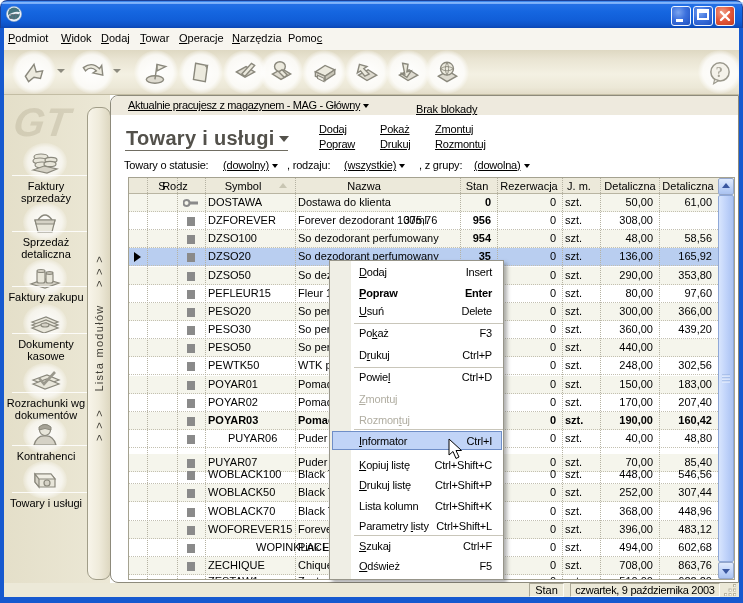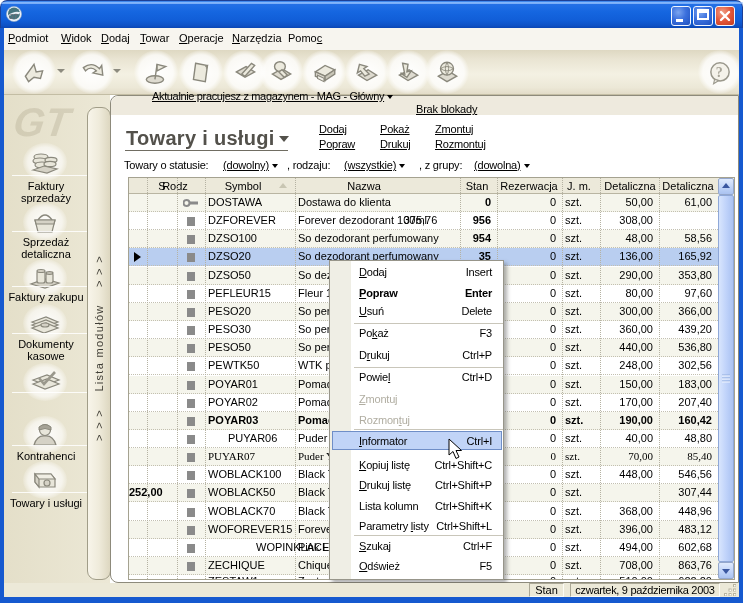--- a/index.html
+++ b/index.html
@@ -212,20 +212,21 @@
     </svg>
 <div class="sbline" style="top:333px;"></div>
 <div class="sbitem" style="left:4px;top:338px;">Dokumenty<br>kasowe</div>
 <div class="sbglow" style="top:363px;"></div>
 <svg class="sbicon" style="top:368px;" width="40" height="28" viewBox="0 0 40 28">
       <path d="M8 12 L22 7 L34 12 L20 17 Z" stroke="#8a887c" stroke-width="1.2" fill="#e8e6da"></path>
       <path d="M8 16 L22 11 L34 16 L20 21 Z" stroke="#8a887c" stroke-width="1.2" fill="#e8e6da"></path>
       <path d="M14 10 L19 16 L30 4" fill="none" stroke="#9a988c" stroke-width="2.6"></path>
     </svg>
 <div class="sbline" style="top:392px;"></div>
+<div class="sbitem" style="left:4px;top:397px;">Rozrachunki wg<br>dokumentów</div>
 <div class="sbglow" style="top:416px;"></div>
 <svg class="sbicon" style="top:421px;" width="40" height="28" viewBox="0 0 40 28">
       <circle cx="20" cy="9" r="5.5" stroke="#8a887c" stroke-width="1.2" fill="#e8e6da"></circle>
       <path d="M14 6 Q20 1 26 6 L26 9 Q20 6 14 9 Z" fill="#a5a296" stroke="#8a887c" stroke-width="1"></path>
       <path d="M9 24 Q12 14 20 15 Q28 14 31 24 Z" stroke="#8a887c" stroke-width="1.2" fill="#d5d2c6"></path>
     </svg>
 <div class="sbline" style="top:445px;"></div>
 <div class="sbitem" style="left:4px;top:450px;">Kontrahenci</div>
 <div class="sbglow" style="top:461px;"></div>
 <svg class="sbicon" style="top:466px;" width="40" height="28" viewBox="0 0 40 28">
@@ -235,21 +236,21 @@
       <circle cx="22" cy="17" r="3" stroke="#8a887c" stroke-width="1.2" fill="#d5d2c6"></circle>
     </svg>
 <div class="sbline" style="top:492px;"></div>
 <div class="sbitem" style="left:4px;top:497px;">Towary i usługi</div>
   <div class="abs" id="strip"></div>
   <div class="abs" id="striptext">
       <div>&gt; &gt; &gt;&nbsp;&nbsp;&nbsp;&nbsp;Lista modułów&nbsp;&nbsp;&nbsp;&nbsp;&gt; &gt; &gt;</div>
     </div>
   <div class="abs" id="panel"></div>
   <div class="abs" id="panel-strip"></div>
-  <div class="lnk" style="left:128px;top:90px;letter-spacing:-0.35px;margin-left:24px;">Aktualnie pracujesz z magazynem - MAG - Główny<span class="tri"></span></div>
+  <div class="lnk" style="left:128px;top:99px;letter-spacing:-0.35px;">Aktualnie pracujesz z magazynem - MAG - Główny<span class="tri"></span></div>
   <div class="lnk" style="left:416px;top:103px;">Brak blokady</div>
   <div class="abs" id="heading">Towary i usługi<span class="tri" style="border-left-width:5px;border-right-width:5px;border-top-width:6px;border-top-color:#53514b;margin-left:4px;top:-3px;"></span></div>
   <div class="abs" id="heading-ul"></div>
   <div class="lnk" style="left:319px;top:123px;">Dodaj</div>
   <div class="lnk" style="left:380px;top:123px;">Pokaż</div>
   <div class="lnk" style="left:435px;top:123px;">Zmontuj</div>
   <div class="lnk" style="left:319px;top:138px;">Popraw</div>
   <div class="lnk" style="left:380px;top:138px;">Drukuj</div>
   <div class="lnk" style="left:435px;top:138px;">Rozmontuj</div>
   <div class="plain" style="left:124px;top:159px;">Towary o statusie:</div>
@@ -351,21 +352,20 @@
         <span style="left:0px;width:524px;text-align:right;">360,00</span>
         <span style="left:0px;width:583px;text-align:right;">439,20</span>
       </div>
 <div class="row odd" style="top:161px;">
         <i class="sq"></i>
         <span style="left:79px;">PESO50</span>
         <span style="left:169px;">So perfumy 50ml</span>
         <span style="left:0px;width:427px;text-align:right;">0</span>
         <span style="left:436px;">szt.</span>
         <span style="left:0px;width:524px;text-align:right;">440,00</span>
-        <span style="left:0px;width:583px;text-align:right;">536,80</span>
       </div>
 <div class="row" style="top:179px;">
         <i class="sq"></i>
         <span style="left:79px;">PEWTK50</span>
         <span style="left:169px;">WTK perfumy 50ml</span>
         <span style="left:0px;width:427px;text-align:right;">0</span>
         <span style="left:436px;">szt.</span>
         <span style="left:0px;width:524px;text-align:right;">248,00</span>
         <span style="left:0px;width:583px;text-align:right;">302,56</span>
       </div>
@@ -398,21 +398,21 @@
       </div>
 <div class="row" style="top:252px;">
         <i class="sq"></i>
         <span style="left:79px;margin-left:20px;">PUYAR06</span>
         <span style="left:169px;">Puder Yardley 06</span>
         <span style="left:0px;width:427px;text-align:right;">0</span>
         <span style="left:436px;">szt.</span>
         <span style="left:0px;width:524px;text-align:right;">40,00</span>
         <span style="left:0px;width:583px;text-align:right;">48,80</span>
       </div>
-<div class="row odd" style="top:270px;font-family:Liberation Serif, serif;">
+<div class="row odd" style="top:276px;">
         <i class="sq"></i>
         <span style="left:79px;">PUYAR07</span>
         <span style="left:169px;">Puder Yardley 07</span>
         <span style="left:0px;width:427px;text-align:right;">0</span>
         <span style="left:436px;">szt.</span>
         <span style="left:0px;width:524px;text-align:right;">70,00</span>
         <span style="left:0px;width:583px;text-align:right;">85,40</span>
       </div>
 <div class="row" style="top:288px;">
         <i class="sq"></i>
@@ -422,21 +422,21 @@
         <span style="left:436px;">szt.</span>
         <span style="left:0px;width:524px;text-align:right;">448,00</span>
         <span style="left:0px;width:583px;text-align:right;">546,56</span>
       </div>
 <div class="row odd" style="top:306px;">
         <i class="sq"></i>
         <span style="left:79px;">WOBLACK50</span>
         <span style="left:169px;">Black Tie woda 50ml</span>
         <span style="left:0px;width:427px;text-align:right;">0</span>
         <span style="left:436px;">szt.</span>
-        <span style="left:0px;width:524px;font-weight:bold;">252,00</span>
+        <span style="left:0px;width:524px;text-align:right;">252,00</span>
         <span style="left:0px;width:583px;text-align:right;">307,44</span>
       </div>
 <div class="row" style="top:325px;">
         <i class="sq"></i>
         <span style="left:79px;">WOBLACK70</span>
         <span style="left:169px;">Black Tie woda 70ml</span>
         <span style="left:0px;width:427px;text-align:right;">0</span>
         <span style="left:436px;">szt.</span>
         <span style="left:0px;width:524px;text-align:right;">368,00</span>
         <span style="left:0px;width:583px;text-align:right;">448,96</span>

